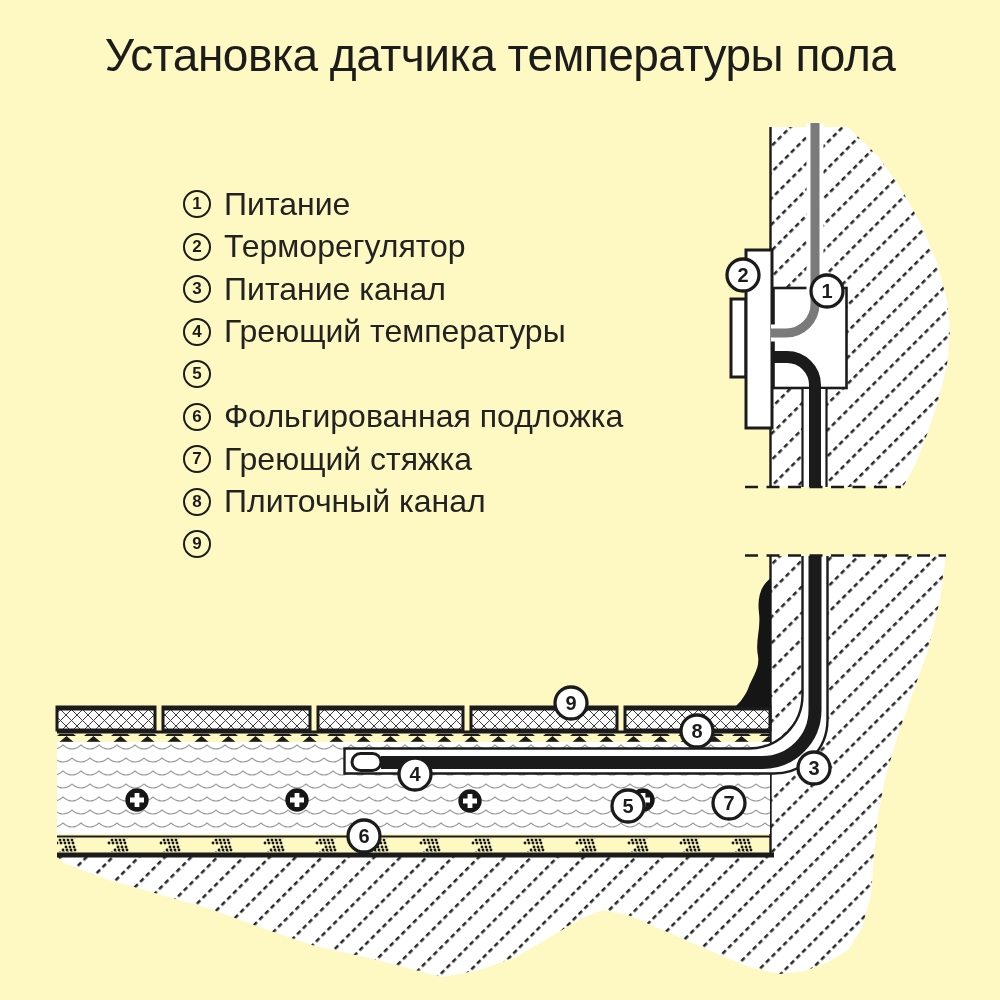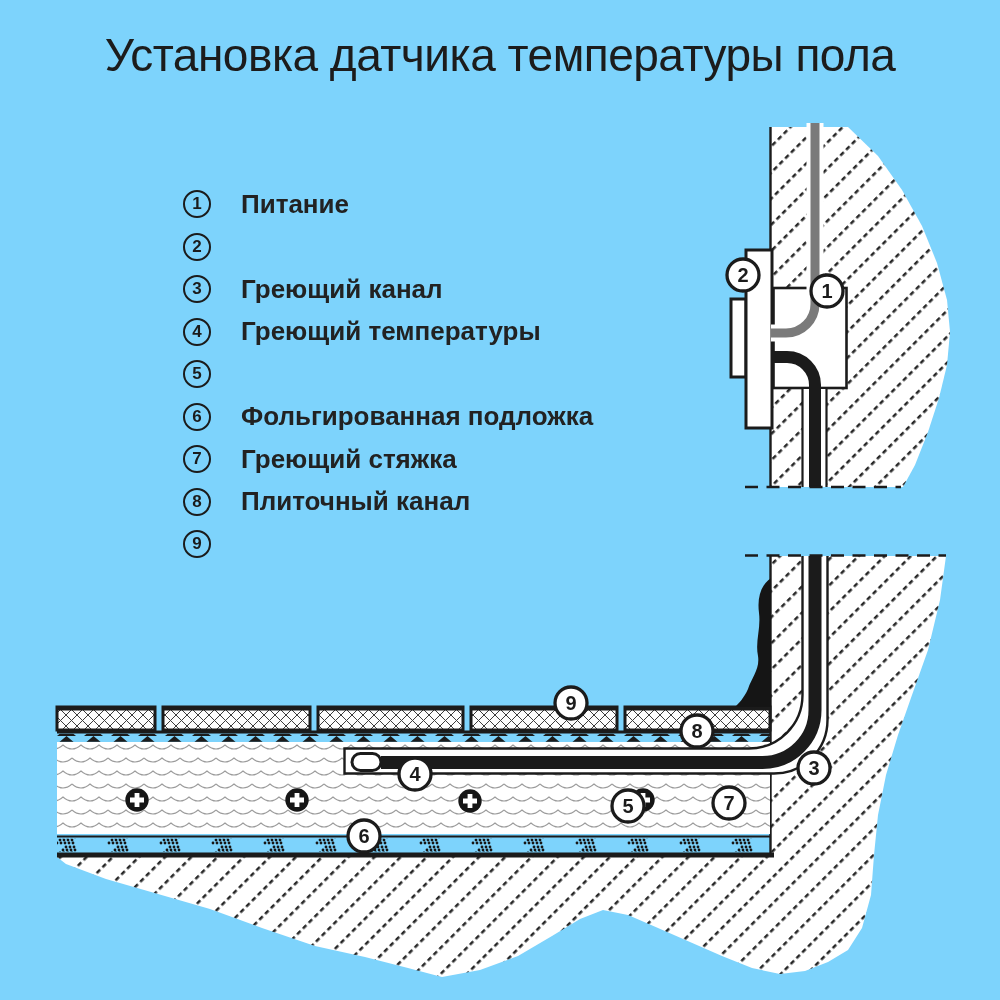--- a/index.html
+++ b/index.html
@@ -1,57 +1,58 @@
 <!DOCTYPE html>
 <html><head>
 <meta charset="utf-8">
 <style>
   html,body { margin:0; padding:0; background:#ffffff; }
   .page {
-    position:relative; width:1000px; height:1000px; background:#7dd3fc;
+    position:relative; width:1000px; height:1000px; background:#fef9c3;
     font-family:"Liberation Sans","DejaVu Sans",sans-serif; overflow:hidden;
   }
   .title {
     position:absolute; top:28px; left:0; width:1000px;
     text-align:center; font-size:46px; font-weight:400;
     color:#1c1c1c; letter-spacing:-0.5px; white-space:nowrap;
   }
   .legend { position:absolute; top:183px; left:183px; }
   .legend-row { display:flex; align-items:center; height:42.5px; }
   .legend-num {
     flex:0 0 auto; width:28px; height:28px; box-sizing:border-box;
     border:2.6px solid #1b1b1b; border-radius:50%;
     display:flex; align-items:center; justify-content:center;
     font-size:17px; font-weight:700; color:#1b1b1b;
   }
-  .legend-label { margin-left:30px; font-size:26px; color:#222222; white-space:nowrap;font-weight:bold; }
+  .legend-label { margin-left:13px; font-size:32px; color:#222222; white-space:nowrap; }
   svg.diagram { position:absolute; top:0; left:0; }
   svg.diagram text.callout-num {
     font-family:"Liberation Sans","DejaVu Sans",sans-serif;
     font-size:20px; font-weight:700; fill:#1b1b1b; text-anchor:middle;
   }
 </style>
 </head>
 <body>
 
 <div class="page">
 
   <div class="title">Установка датчика температуры пола</div>
 
   <div class="legend">
     <div class="legend-row">
       <span class="legend-num">1</span>
       <span class="legend-label">Питание</span>
     </div>
     <div class="legend-row">
       <span class="legend-num">2</span>
+      <span class="legend-label">Терморегулятор</span>
     </div>
     <div class="legend-row">
       <span class="legend-num">3</span>
-      <span class="legend-label">Греющий канал</span>
+      <span class="legend-label">Питание канал</span>
     </div>
     <div class="legend-row">
       <span class="legend-num">4</span>
       <span class="legend-label">Греющий температуры</span>
     </div>
     <div class="legend-row">
       <span class="legend-num">5</span>
     </div>
     <div class="legend-row">
       <span class="legend-num">6</span>

